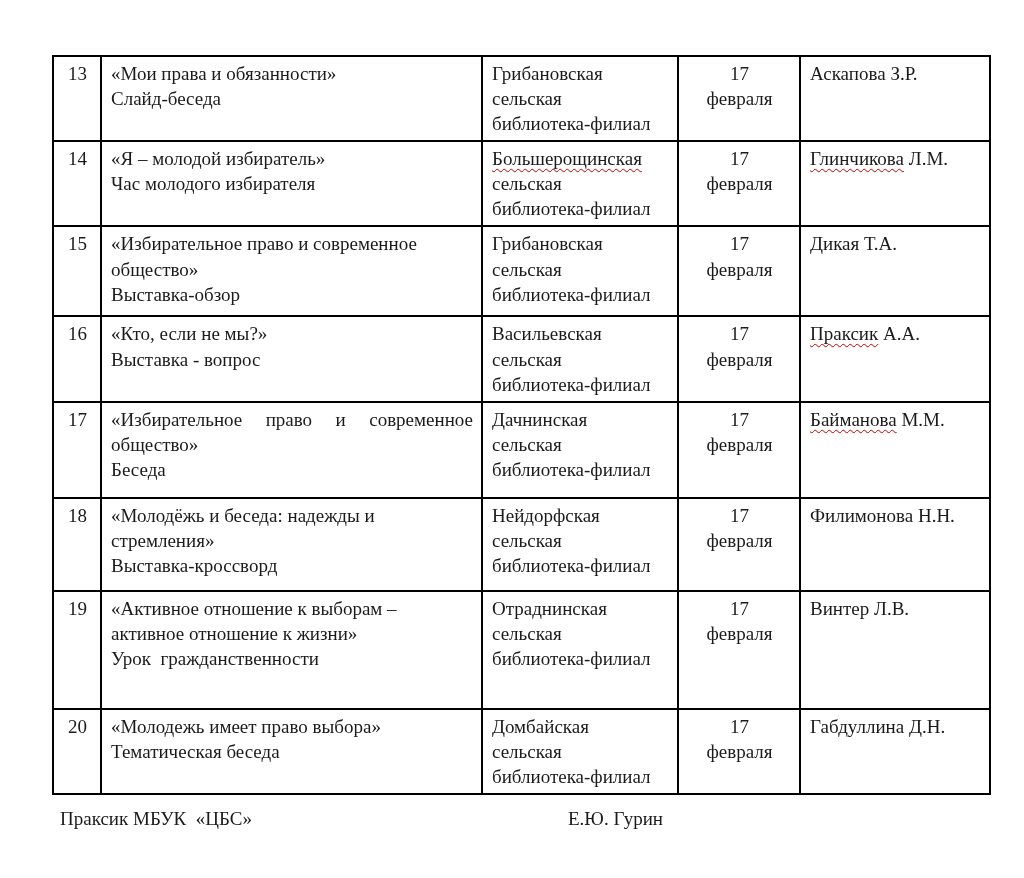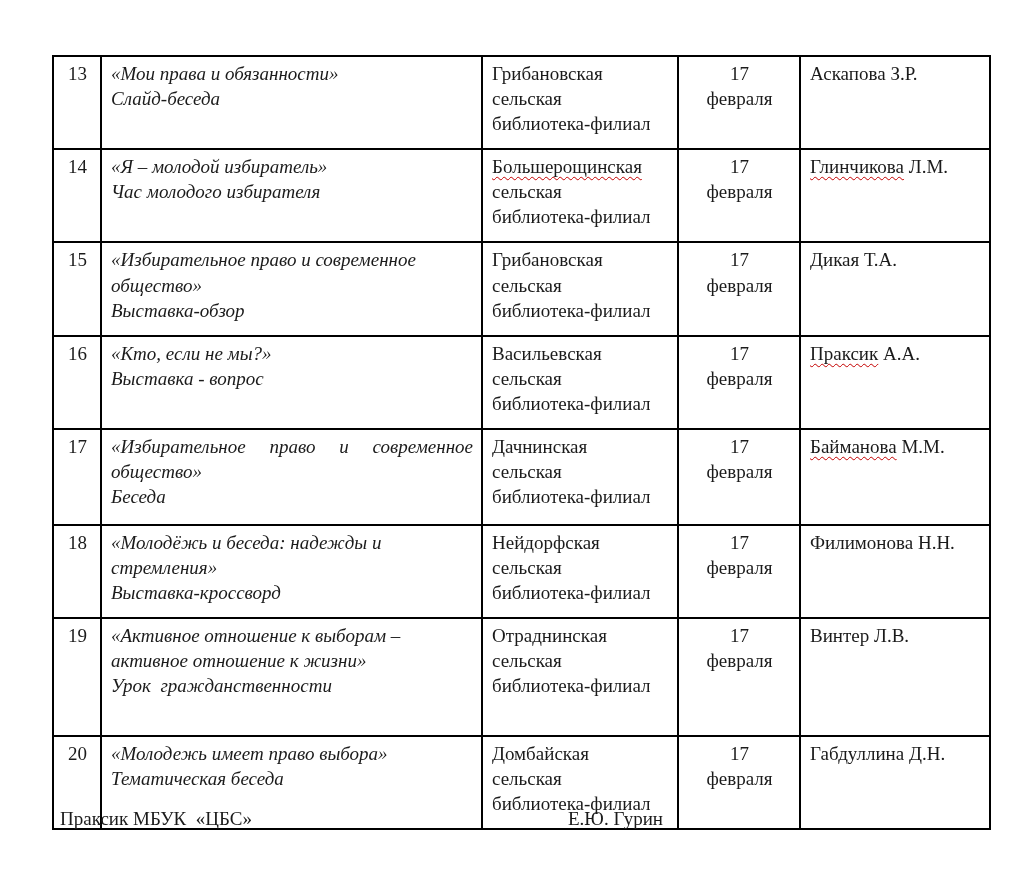--- a/index.html
+++ b/index.html
@@ -26,29 +26,29 @@
     top: 55px;
     width: 937px;
     border-collapse: collapse;
     table-layout: fixed;
   }
   table.schedule td {
     border: 2px solid #000000;
     vertical-align: top;
     font-size: 19px;
     line-height: 1.32;
-    padding: 4px 8px 12px 9px;
+    padding: 4px 8px 4px 9px;
     overflow: hidden;
   }
   td.c-num {
     text-align: center;
     vertical-align: middle;
     padding: 0;
   }
-  td.c-event { padding-left: 11px; padding-right: 10px; font-style: italic; }
+  td.c-event { padding-left: 11px; padding-right: 10px; }
   td.c-date {
     text-align: center;
     vertical-align: middle;
     padding: 0;
   }
   td.c-person { padding-left: 9px; margin-left: 36px; }
   .form, .footer-label { white-space: pre-wrap; }
   .title.justify { text-align: justify; text-justify: inter-word; }
   .misspelled {
     text-decoration-line: underline;

